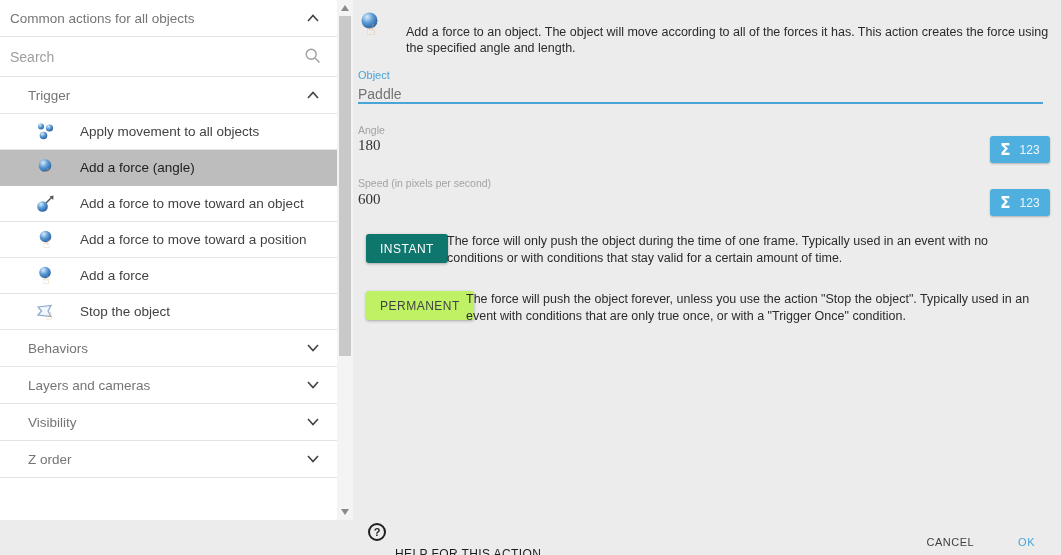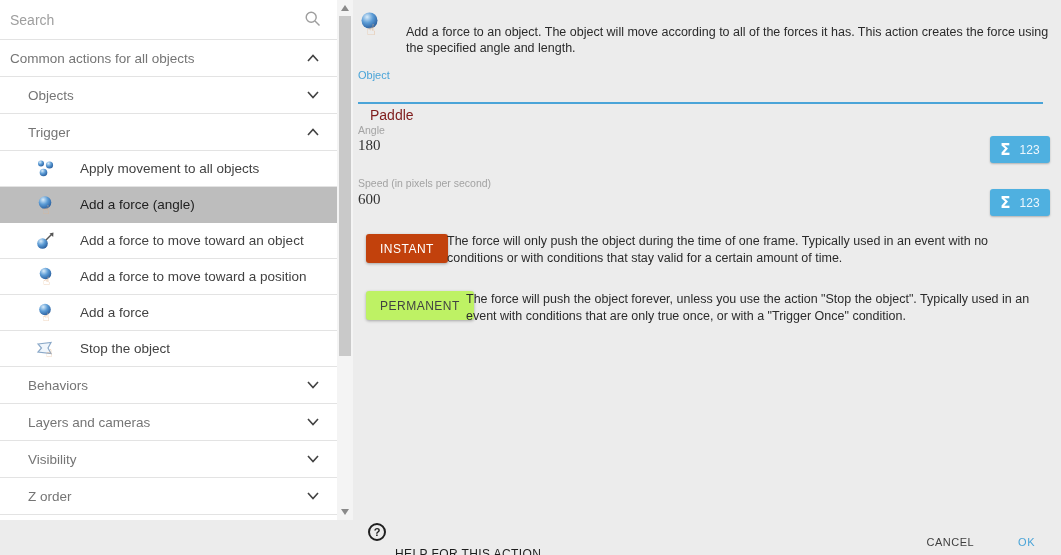--- a/index.html
+++ b/index.html
@@ -44,37 +44,37 @@
   .scroll-arrow.down{bottom:5px;border-top:6px solid #8a8a8a;}
   
   .panel{position:absolute;left:353px;top:0;width:708px;height:555px;background:#ececec;}
   .desc-icon{position:absolute;left:5px;top:11px;width:26px;height:26px;}
   .desc-text{
     position:absolute;left:37px;top:8px;width:656px;margin:16px;
     font-size:12.5px;line-height:16px;color:#2b2b2b;
   }
   .f-label-blue{position:absolute;left:5px;font-size:11px;color:#4aa4d8;}
   .f-label-gray{position:absolute;left:5px;font-size:10.5px;color:#a3a3a3;}
-  .f-value{position:absolute;left:17px;font-size:14px;color:#7f1d1d;margin-top:21px;}
+  .f-value{position:absolute;left:5px;font-size:14px;color:#737373;}
   .f-number{position:absolute;left:5px;font-size:15px;color:#333;font-family:"Liberation Serif", serif;}
   .underline{position:absolute;left:5px;width:685px;height:2px;background:#4aa4d8;}
   .expr-btn{
     position:absolute;left:637px;width:60px;height:27px;
     background:#4fb0e0;border:none;border-radius:3px;cursor:pointer;
     display:flex;align-items:center;justify-content:center;gap:9px;
     box-shadow:0 1px 2px rgba(0,0,0,.25);padding:0;
   }
   .expr-btn .sigma{color:#fff;font-size:15px;font-weight:bold;font-family:"DejaVu Sans", sans-serif;}
   .expr-btn .num{color:#eef7fd;font-size:12px;font-family:"Liberation Sans", sans-serif;}
   .opt-btn{
     position:absolute;left:13px;height:29px;border:none;border-radius:3px;cursor:pointer;
     font-family:"Liberation Sans", sans-serif;font-size:12px;letter-spacing:.5px;
     padding:0 14px;box-shadow:0 1px 3px rgba(0,0,0,.3);
   }
-  .opt-btn.instant{top:234px;background:#c2410c;color:#fff;}
+  .opt-btn.instant{top:234px;background:#0f766e;color:#fff;}
   .opt-btn.permanent{top:291px;background:#bef264;color:#424242;}
   .opt-desc{position:absolute;margin:0;font-size:12.5px;line-height:17px;color:#2b2b2b;}
   .opt-desc.instant{left:94px;top:233px;width:592px;}
   .opt-desc.permanent{left:113px;top:291px;width:575px;}
   .help-row{position:absolute;left:15px;top:503px;display:flex;align-items:center;gap:9px;cursor:pointer;}
   .help-circle{
     box-sizing:border-box;width:18px;height:18px;border:2px solid #1f1f1f;border-radius:50%;
     display:flex;align-items:center;justify-content:center;
     font-size:11px;font-weight:bold;color:#1f1f1f;
   }
@@ -95,41 +95,35 @@
       <stop offset="100%" stop-color="#2a5f9e"></stop>
     </radialGradient>
   </defs>
 </svg>
 
 <div class="app">
 
   <aside class="sidebar">
     <div class="sidebar-inner">
 
+      <div class="srow cat root">
+        <span class="cat-label">Common actions for all objects</span>
+        <svg class="chev" width="12" height="8" viewBox="0 0 12 8">
+          <polyline points="1,7 6,1.5 11,7" fill="none" stroke="#424242" stroke-width="1.6"></polyline>
+        </svg>
+      </div>
+
       <div class="srow search-row">
         <input class="search-input" type="text" placeholder="Search" style="">
         <svg class="search-glyph" viewBox="0 0 18 18">
           <circle cx="7.2" cy="7.2" r="5" fill="none" stroke="#9e9e9e" stroke-width="1.4"></circle>
           <line x1="11" y1="11" x2="15.5" y2="15.5" stroke="#9e9e9e" stroke-width="1.4"></line>
         </svg>
       </div>
 
-      <div class="srow cat root">
-        <span class="cat-label">Common actions for all objects</span>
-        <svg class="chev" width="12" height="8" viewBox="0 0 12 8">
-          <polyline points="1,7 6,1.5 11,7" fill="none" stroke="#424242" stroke-width="1.6"></polyline>
-        </svg>
-      </div>
-
-      <div class="srow cat sub">
-        <span class="cat-label">Objects</span>
-        <svg class="chev" width="12" height="8" viewBox="0 0 12 8">
-          <polyline points="1,1 6,6.5 11,1" fill="none" stroke="#424242" stroke-width="1.6"></polyline>
-        </svg>
-      </div>
 
       <div class="srow cat sub">
         <span class="cat-label">Trigger</span>
         <svg class="chev" width="12" height="8" viewBox="0 0 12 8">
           <polyline points="1,7 6,1.5 11,7" fill="none" stroke="#424242" stroke-width="1.6"></polyline>
         </svg>
       </div>
 
       <div class="srow action">
         <span class="a-icon">

